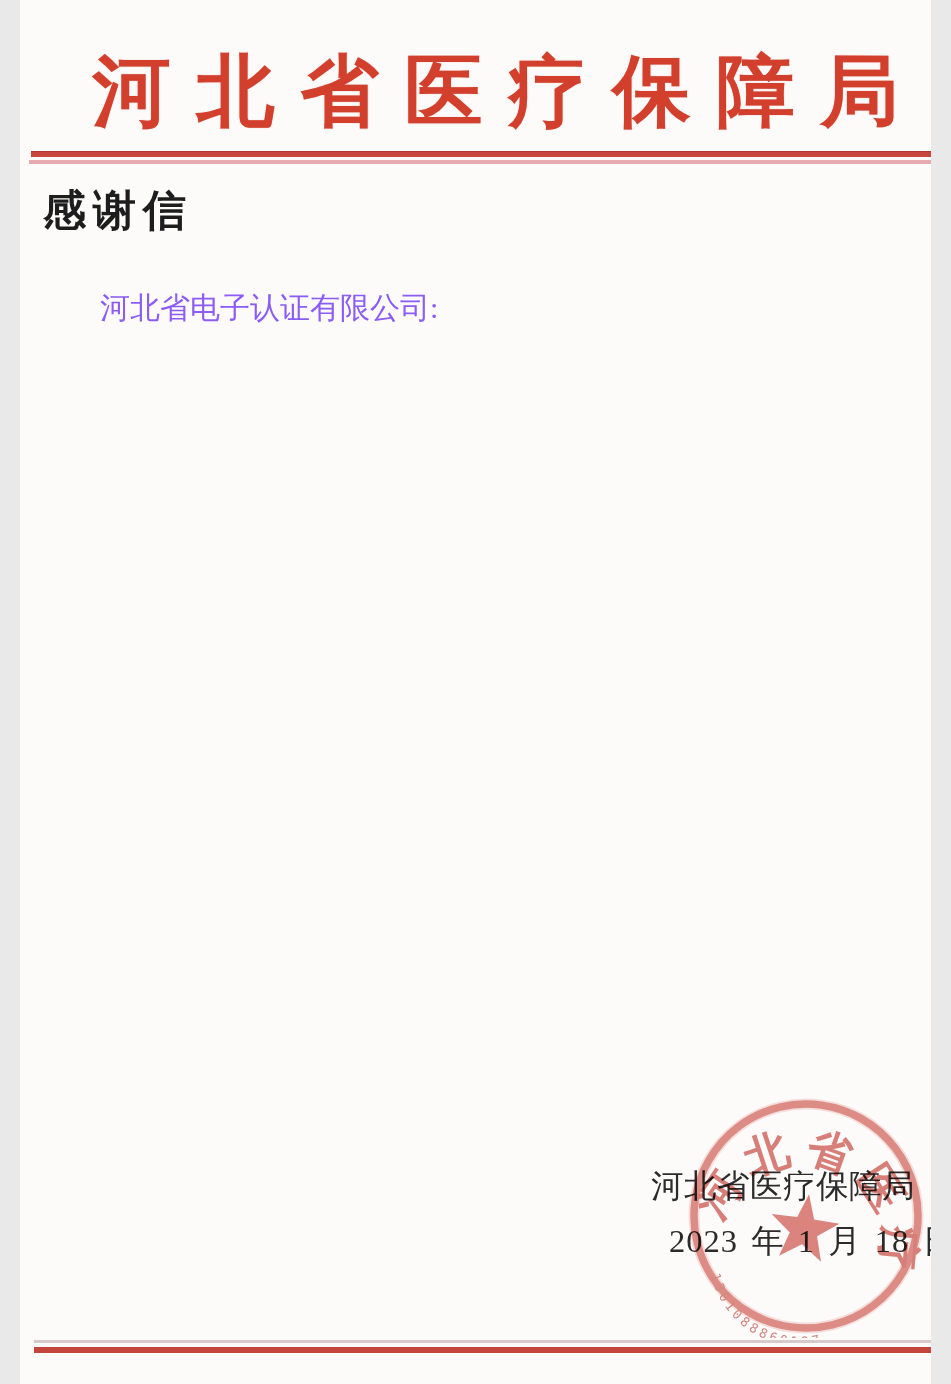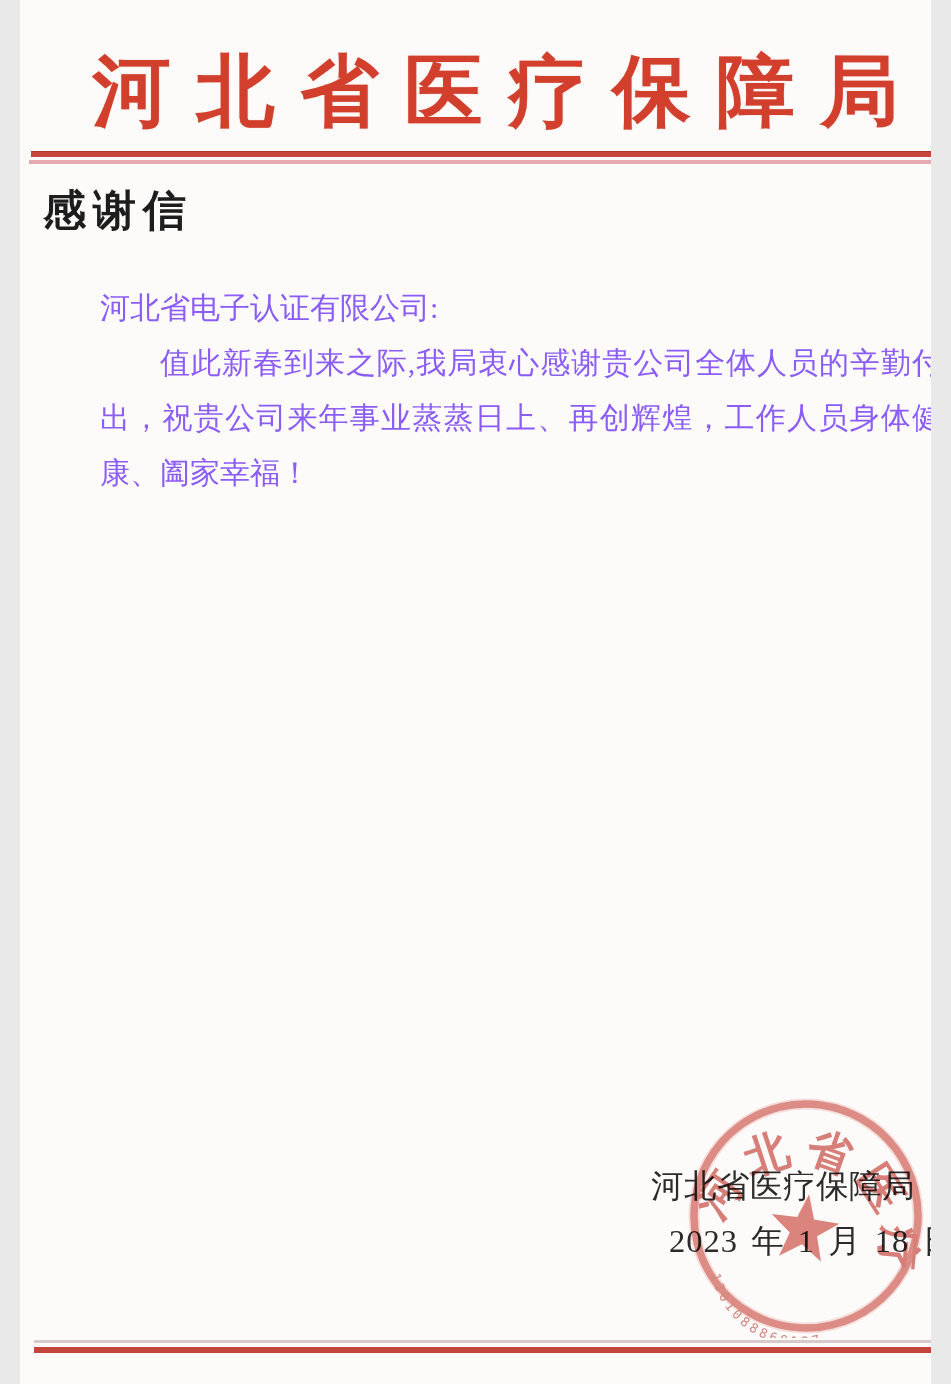--- a/index.html
+++ b/index.html
@@ -121,21 +121,20 @@
 
   <div class="letterhead">河北省医疗保障局</div>
 
   <div class="rule-top-red"></div>
   <div class="rule-top-pink"></div>
 
   <h1 class="doc-title">感谢信</h1>
 
   <div class="letter-body">
     <p class="salutation">河北省电子认证有限公司:</p>
-    <p class="para">值此新春到来之际,我局衷心感谢贵公司全体人员的辛勤付出，祝贵公司来年事业蒸蒸日上、再创辉煌，工作人员身体健康、阖家幸福！</p>
   </div>
 
   <div class="sig-agency">河北省医疗保障局</div>
 
   <div class="sig-date">2023 年 1 月 18 日</div>
 
   <svg class="seal" viewBox="0 0 244 244" xmlns="http://www.w3.org/2000/svg">
     <defs>
       <path id="sealTopArc" d="M 40 151 A 82 82 0 1 1 204 151" fill="none"></path>
       <path id="sealBottomArc" d="M 30.3 168 A 92 92 0 0 0 213.7 168" fill="none"></path>

